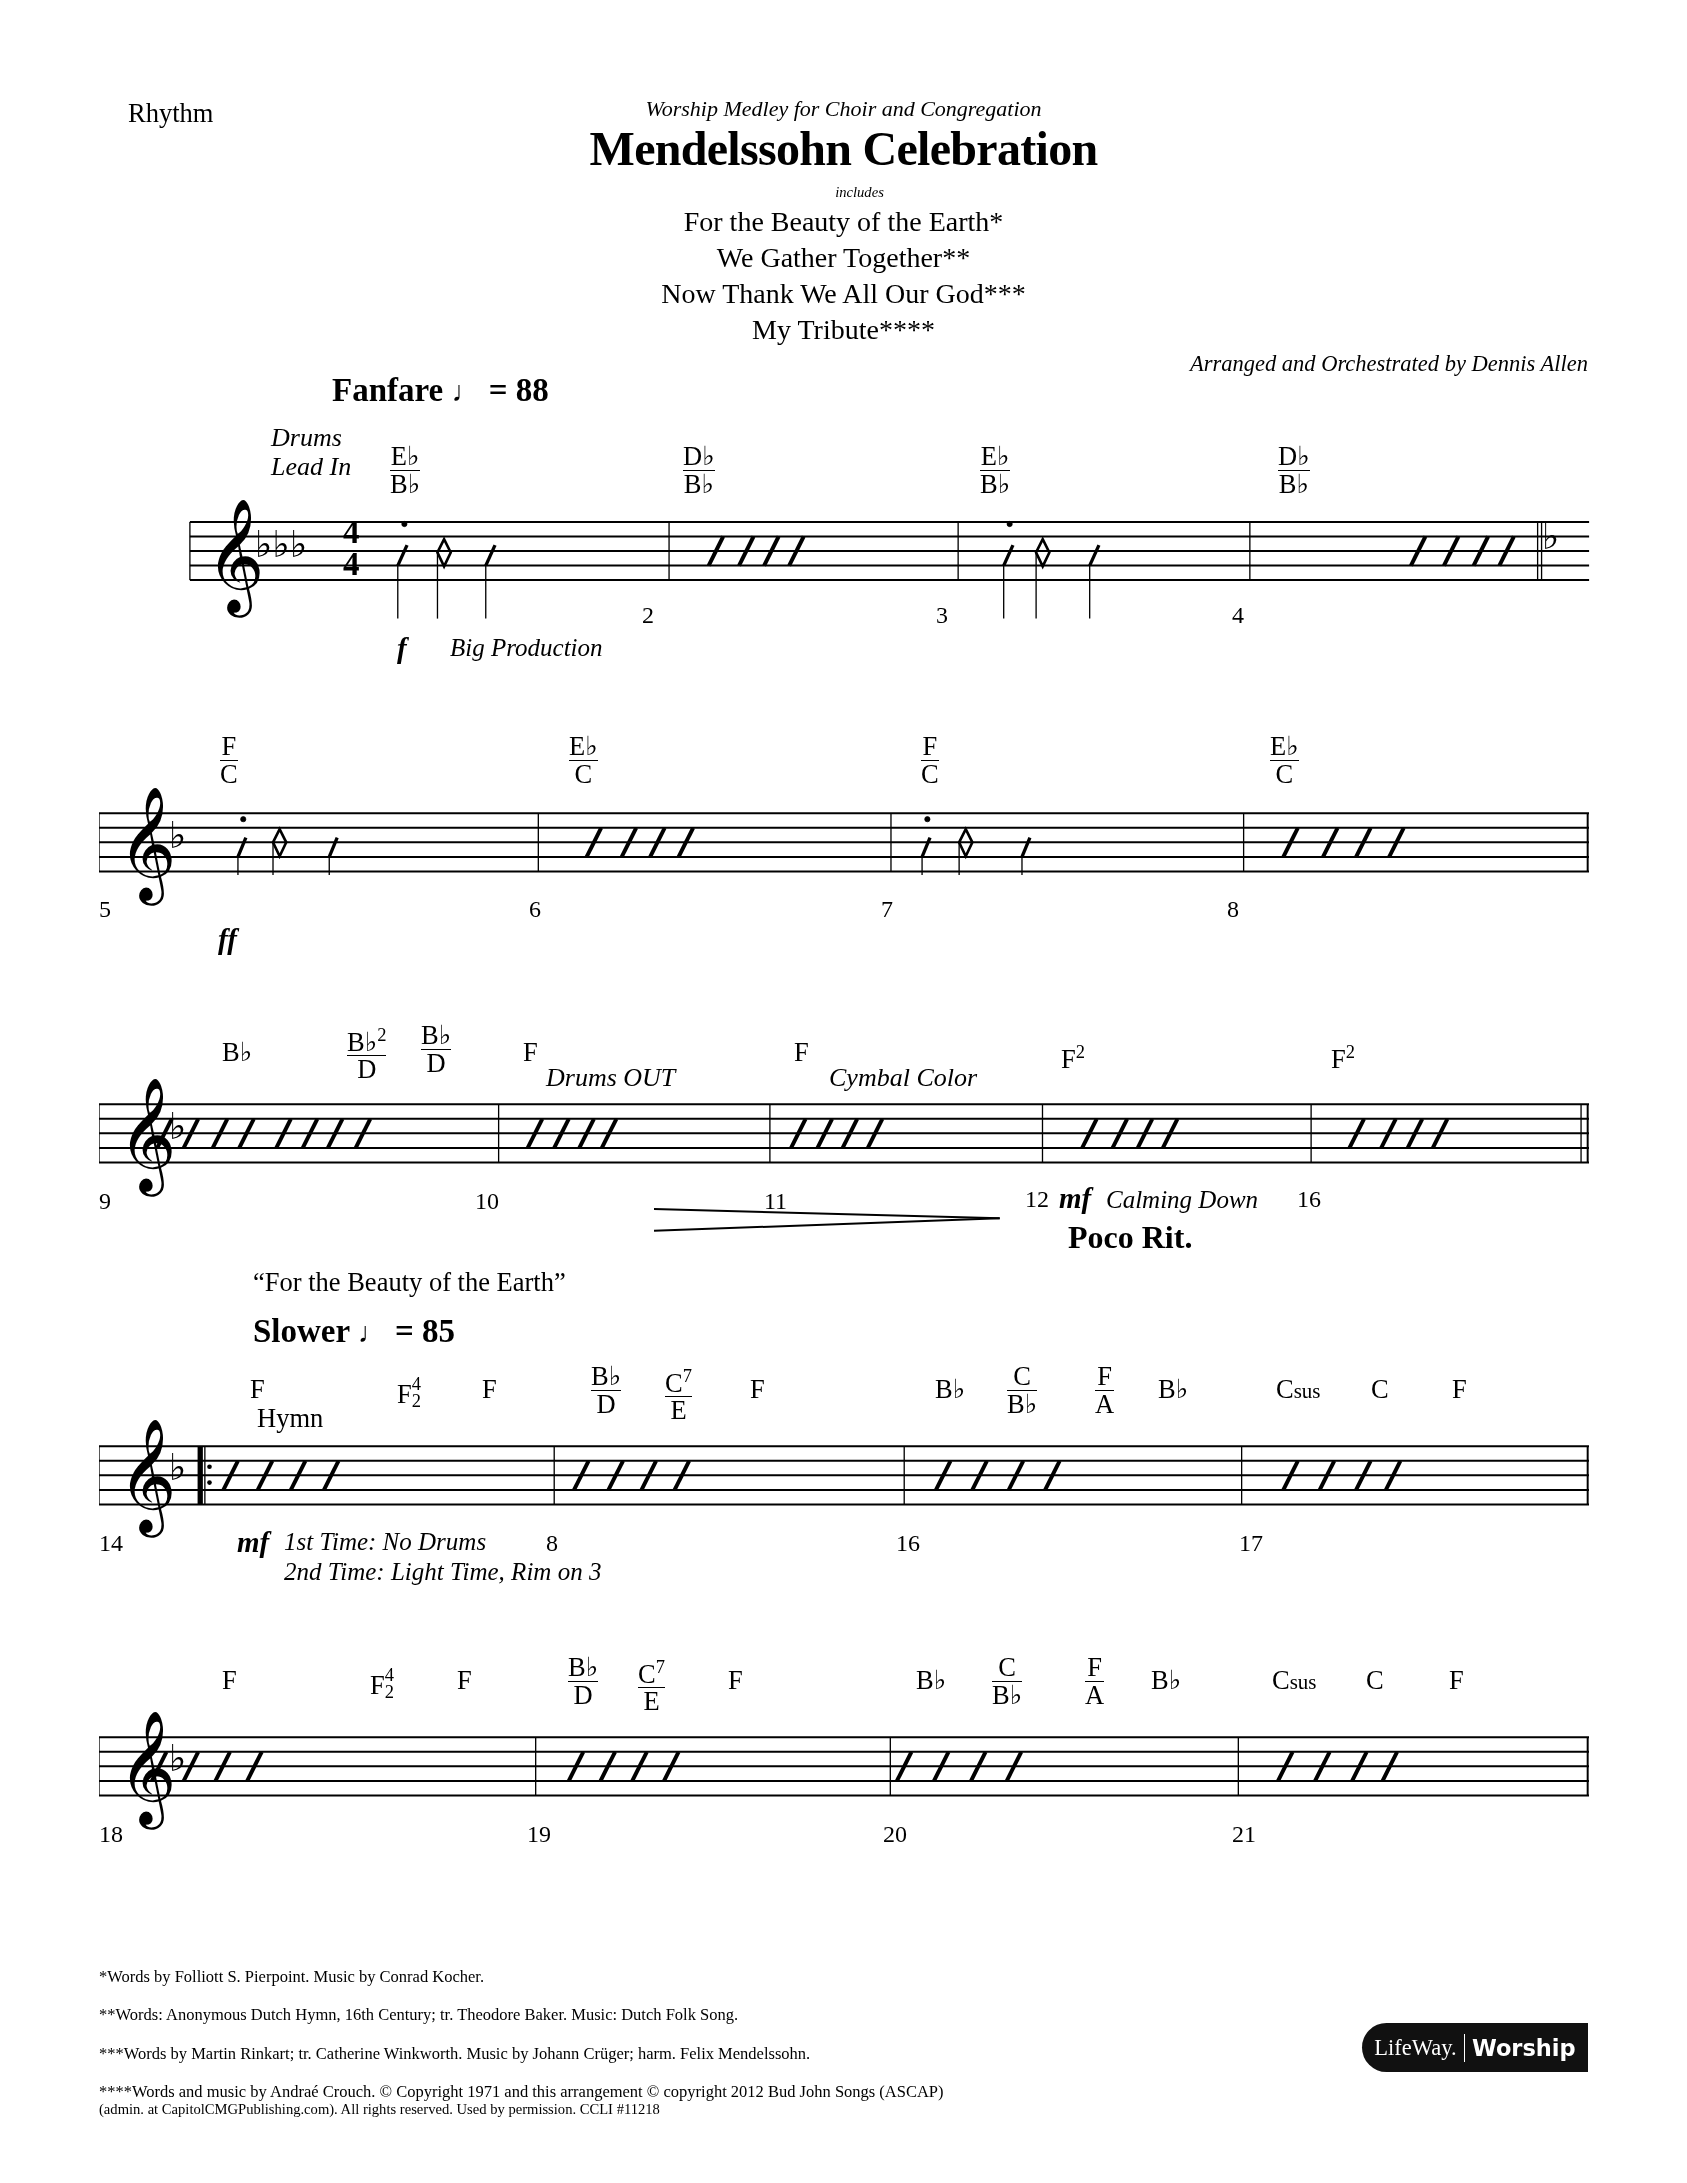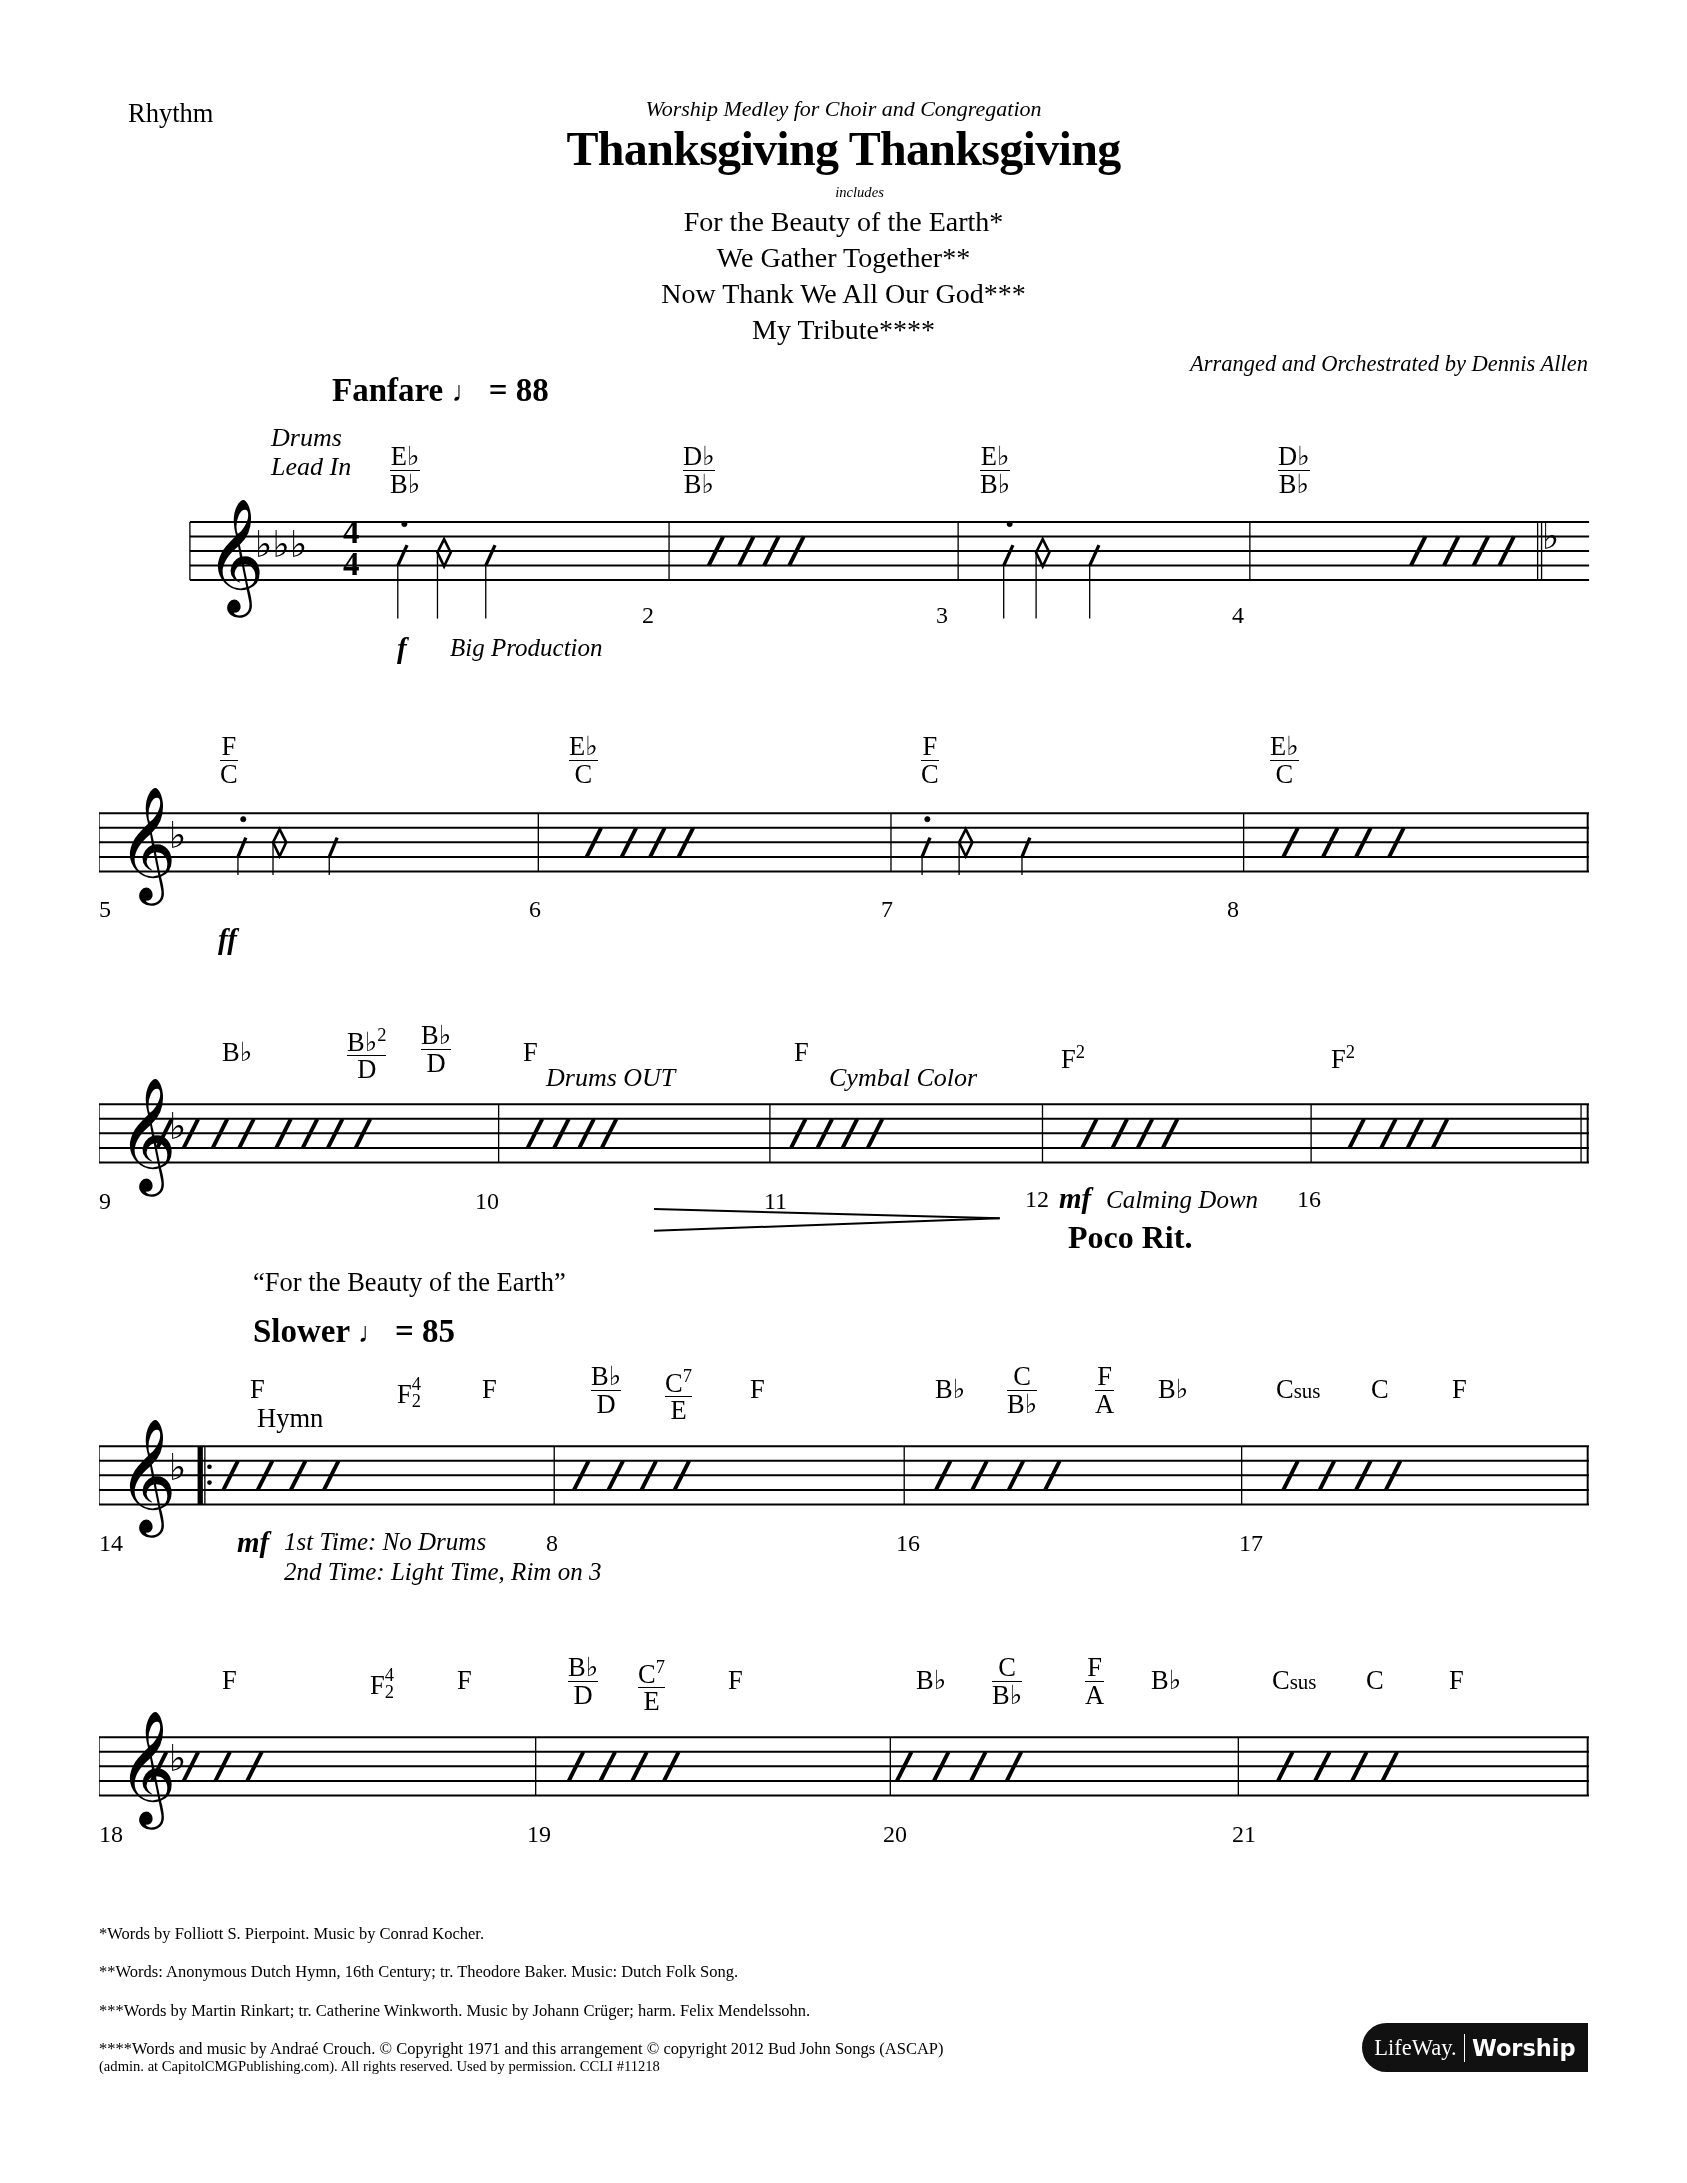--- a/index.html
+++ b/index.html
@@ -18,34 +18,34 @@
   .chord { font-size: 26.5px; text-align: center; line-height: 26.5px; }
   .chord .num { display: block; }
   .chord .den { display: block; border-top: 1.3px solid #000; }
   .chord sup { font-size: 18.5px; }
   .mnum { font-size: 24px; }
   .dyn { font-style: italic; font-weight: bold; font-size: 29px; }
   .expr { font-style: italic; font-size: 25px; }
   .rit { font-size: 32px; font-weight: bold; }
   .song-label { font-size: 26.5px; }
   .staff svg { display: block; }
-  .footnote { left: 99px; font-size: 16.5px; }
+  .footnote { left: 99px; font-size: 16.5px; margin-top: 43px; }
   .footnote.small { font-size: 14.6px; }
   .logo { left: 1362px; top: 2023px; width: 226px; height: 49px; background: #111; color: #fff;
           border-radius: 24.5px 0 0 24.5px; display: flex; align-items: center; justify-content: center; gap: 7px; }
   .logo .lw { font-family: "Liberation Serif", serif; font-size: 22.5px; }
   .logo .sep { width: 1.3px; height: 28px; background: #fff; }
   .logo .ws { font-family: "DejaVu Sans", sans-serif; font-size: 22.5px; font-weight: bold; }
 </style>
 </head>
 <body>
 
 <div class="abs part-label">Rhythm</div>
 <div class="abs subtitle">Worship Medley for Choir and Congregation</div>
-<div class="abs title">Thanksgiving Thanksgiving</div>
+<div class="abs title">Mendelssohn Celebration</div>
 <div class="abs includes">includes</div>
 <div class="abs song" style="top:206px">For the Beauty of the Earth*</div>
 <div class="abs song" style="top:242px">We Gather Together**</div>
 <div class="abs song" style="top:278px">Now Thank We All Our God***</div>
 <div class="abs song" style="top:314px">My Tribute****</div>
 <div class="abs arranger">Arranged and Orchestrated by Dennis Allen</div>
 
 <div class="abs tempo" style="left:332px;top:372px">
   <span>Fanfare</span>
   <span class="note-glyph">♩</span>

